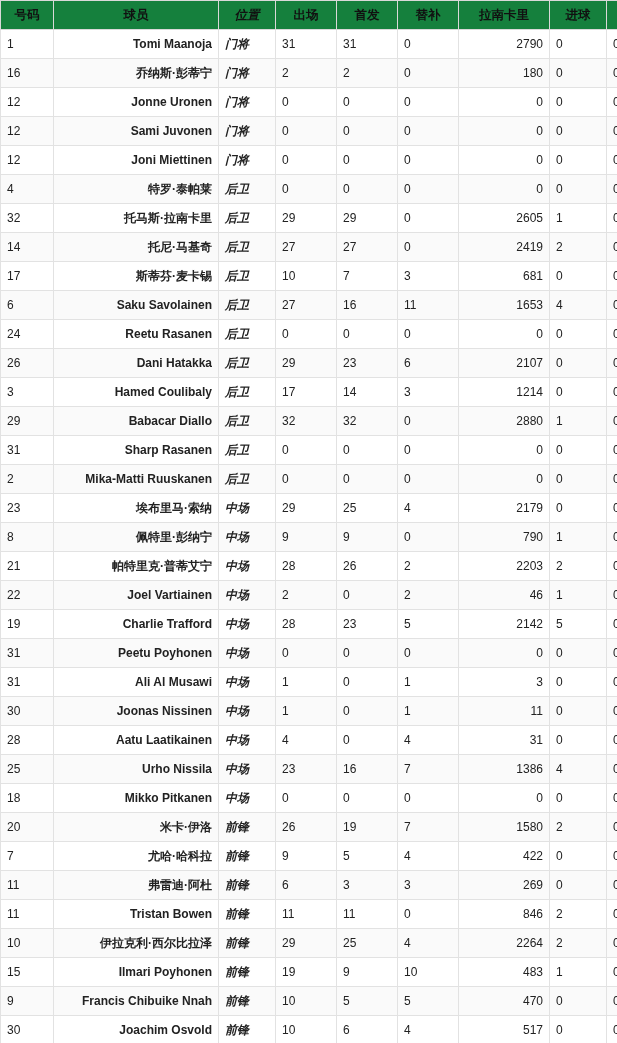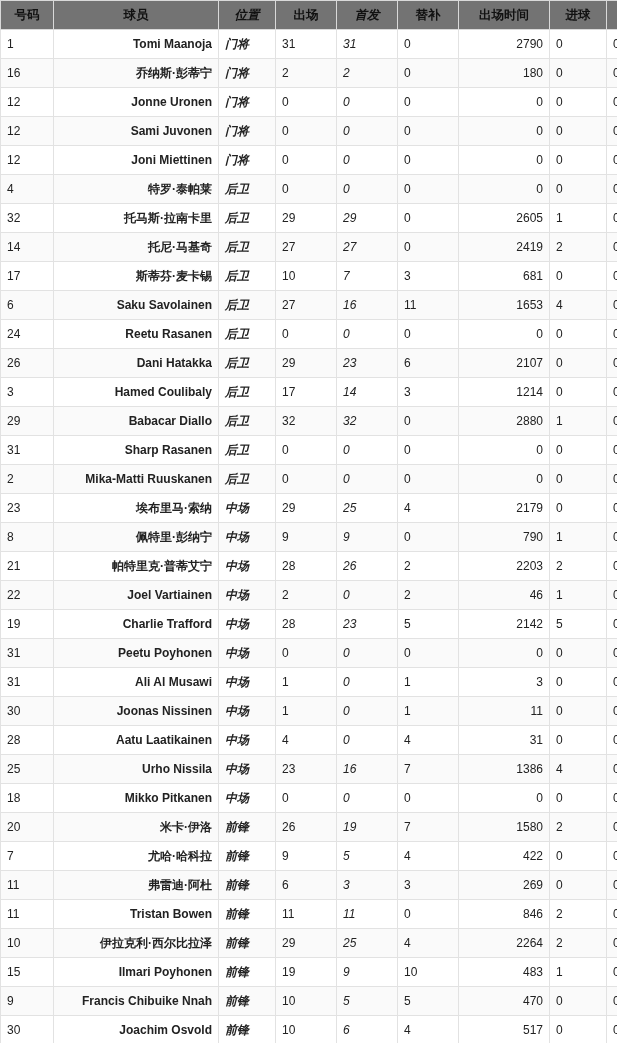--- a/index.html
+++ b/index.html
@@ -12,21 +12,21 @@
     width: 617px;
   }
   table.squad {
     border-collapse: collapse;
     width: 617px;
     table-layout: fixed;
     font-size: 12px;
     color: #222222;
   }
   table.squad th {
-    background: #737373;
+    background: #15803d;
     font-weight: bold;
     font-size: 12.5px;
     color: #111111;
     height: 28px;
     border: 1px solid #d9d9d9;
     padding: 0 6px;
     text-align: center;
     vertical-align: middle;
     white-space: nowrap;
   }
@@ -37,21 +37,21 @@
     vertical-align: middle;
     white-space: nowrap;
     overflow: hidden;
     text-overflow: ellipsis;
   }
   
   .c-num    { text-align: left;   width: 40px; }
   .c-player { text-align: right;   width: 152px; font-weight: bold; }
   .c-pos    { text-align: left;   width: 44px; font-weight: bold; font-style: italic; }
   .c-app    { text-align: left;   width: 48px; }
-  .c-start  { text-align: left;   width: 48px; font-style: italic; }
+  .c-start  { text-align: left;   width: 48px; }
   .c-sub    { text-align: left;   width: 48px; margin-left: 38px; }
   .c-mins   { text-align: right;   width: 78px; }
   .c-goals  { text-align: left;   width: 44px; margin-top: 15px; }
   .c-assist { text-align: left;   width: 42px; }
 
   th.c-num, th.c-player, th.c-pos, th.c-app, th.c-start, th.c-sub,
   th.c-mins, th.c-goals, th.c-assist, th.c-yellow, th.c-red {
     text-align: center;
   }
   tr.row-odd td { background: #ffffff; }
@@ -62,21 +62,21 @@
 
 <table class="squad">
   <thead>
     <tr>
       <th class="c-num">号码</th>
       <th class="c-player">球员</th>
       <th class="c-pos">位置</th>
       <th class="c-app">出场</th>
       <th class="c-start">首发</th>
       <th class="c-sub">替补</th>
-      <th class="c-mins">出场时间</th>
+      <th class="c-mins">拉南卡里</th>
       <th class="c-goals">进球</th>
       <th class="c-assist">助攻</th>
 
     </tr>
   </thead>
   <tbody id="squad-body">
       <tr class="row-odd">
         <td class="c-num">1</td>
         <td class="c-player">Tomi Maanoja</td>
         <td class="c-pos">门将</td>

